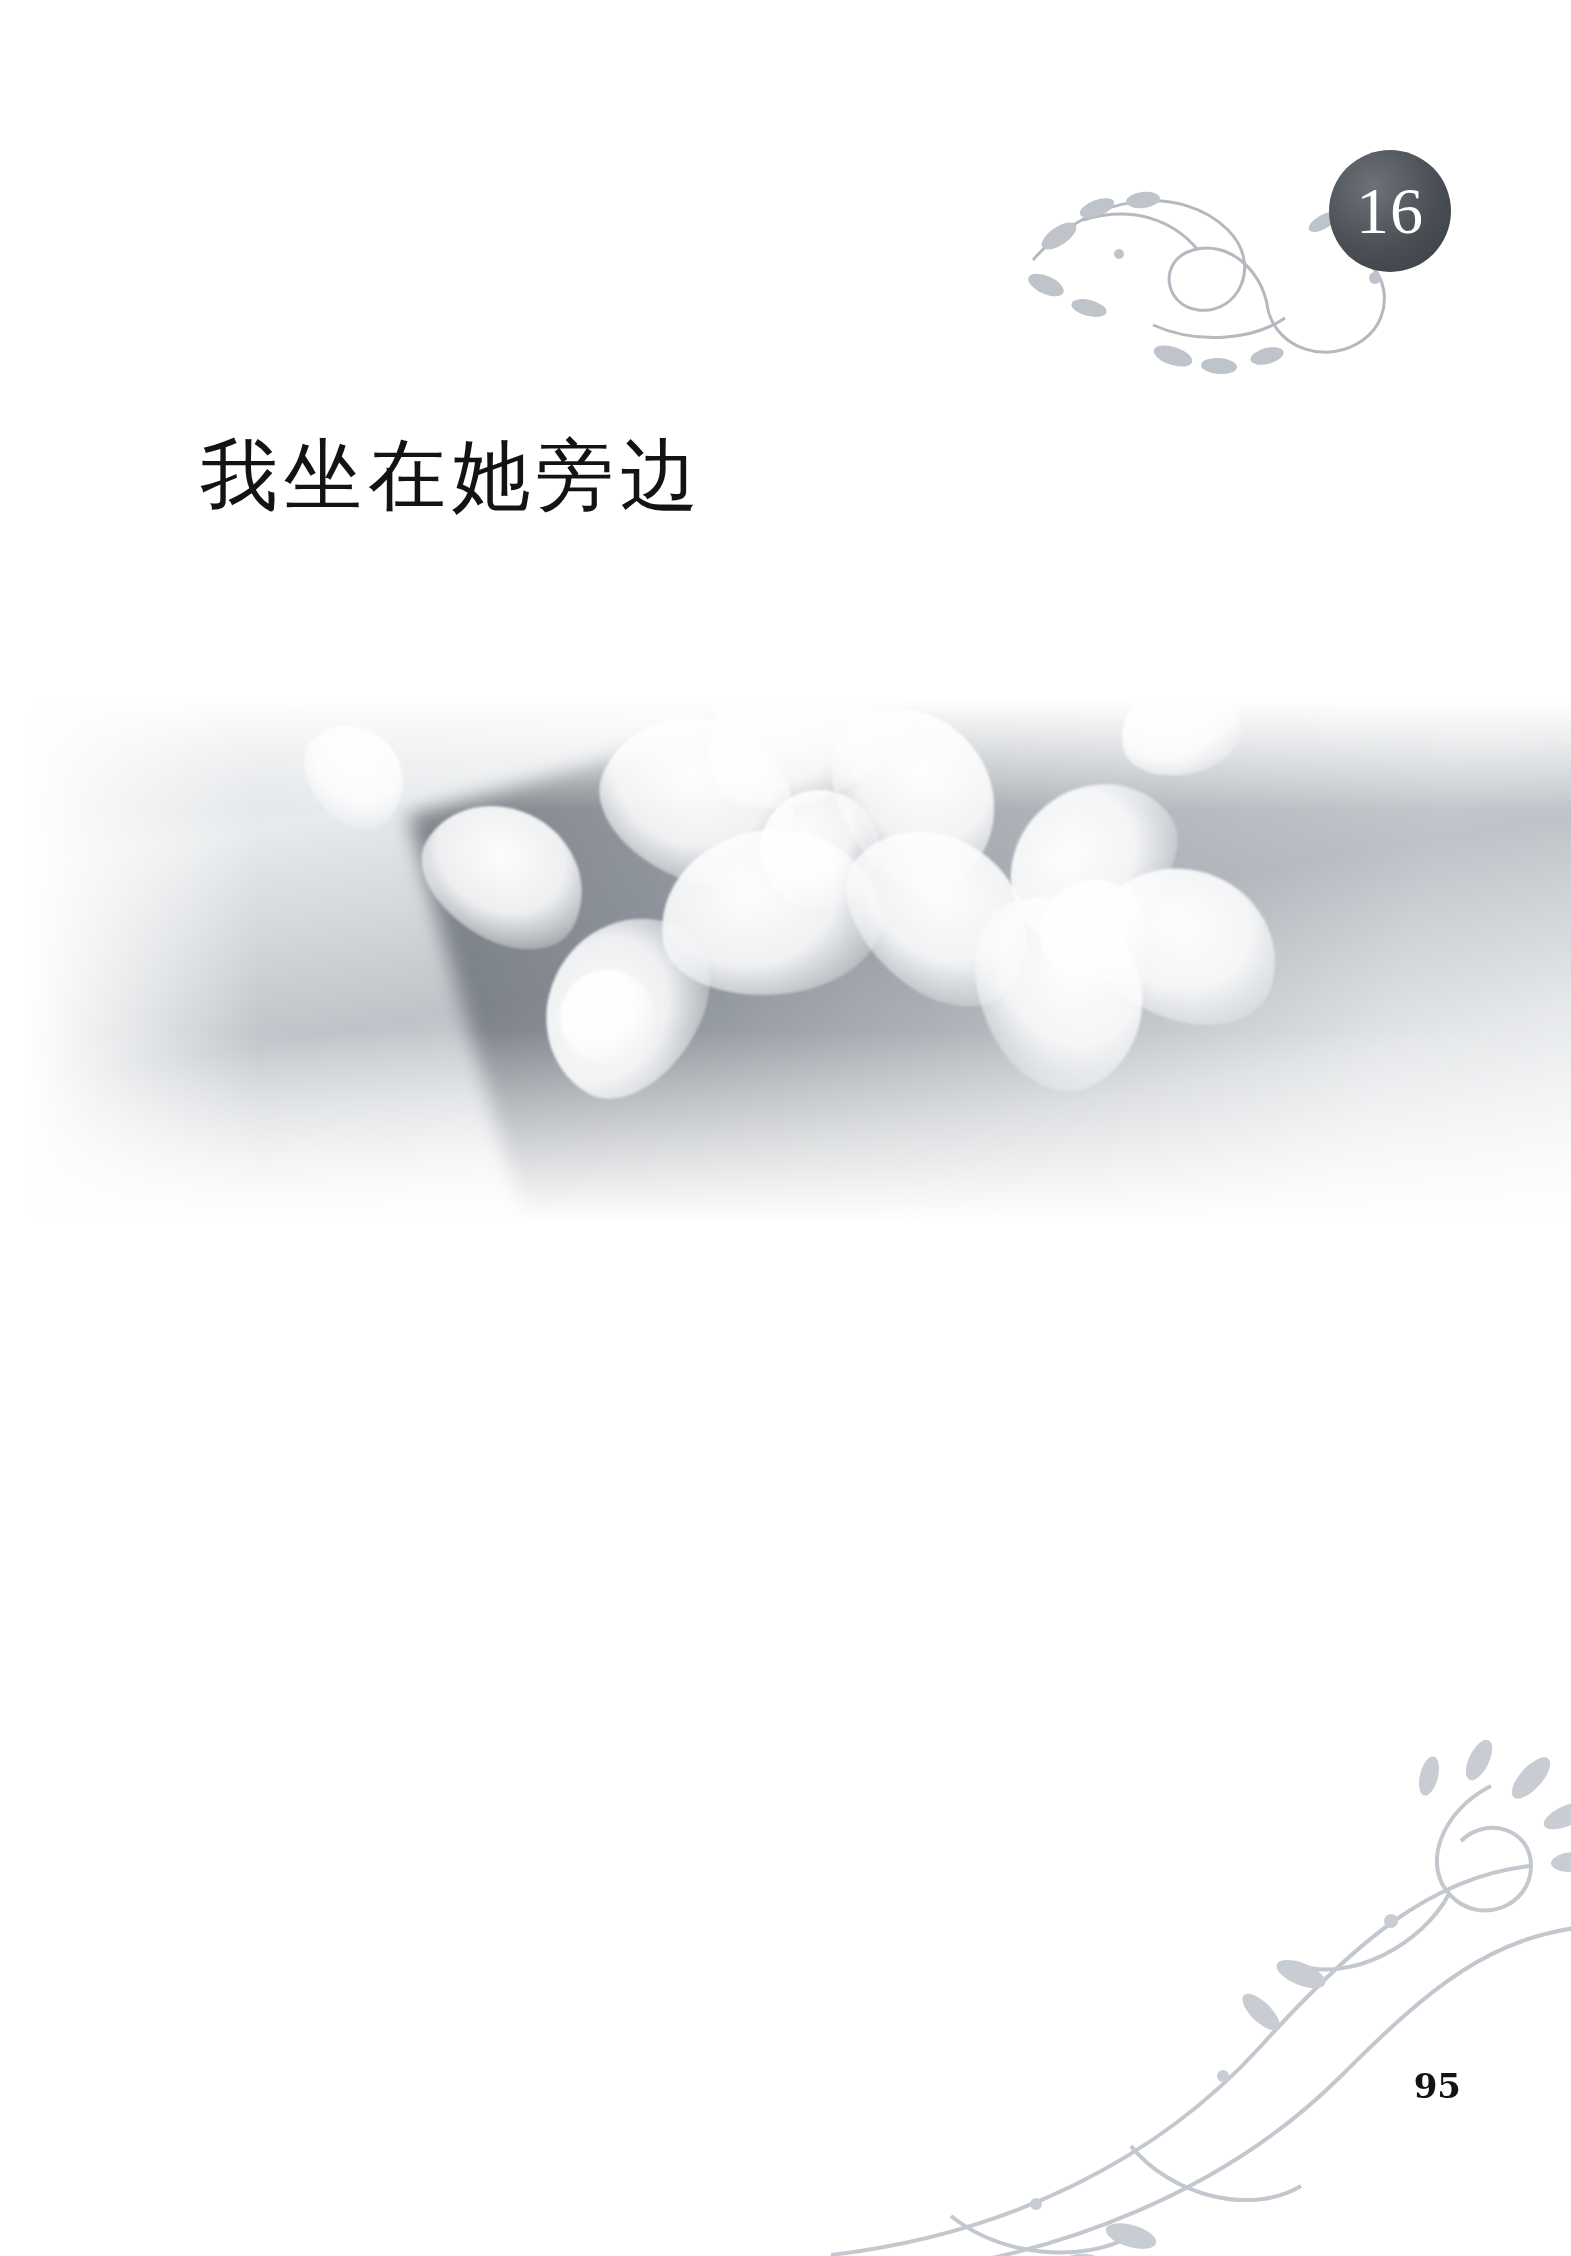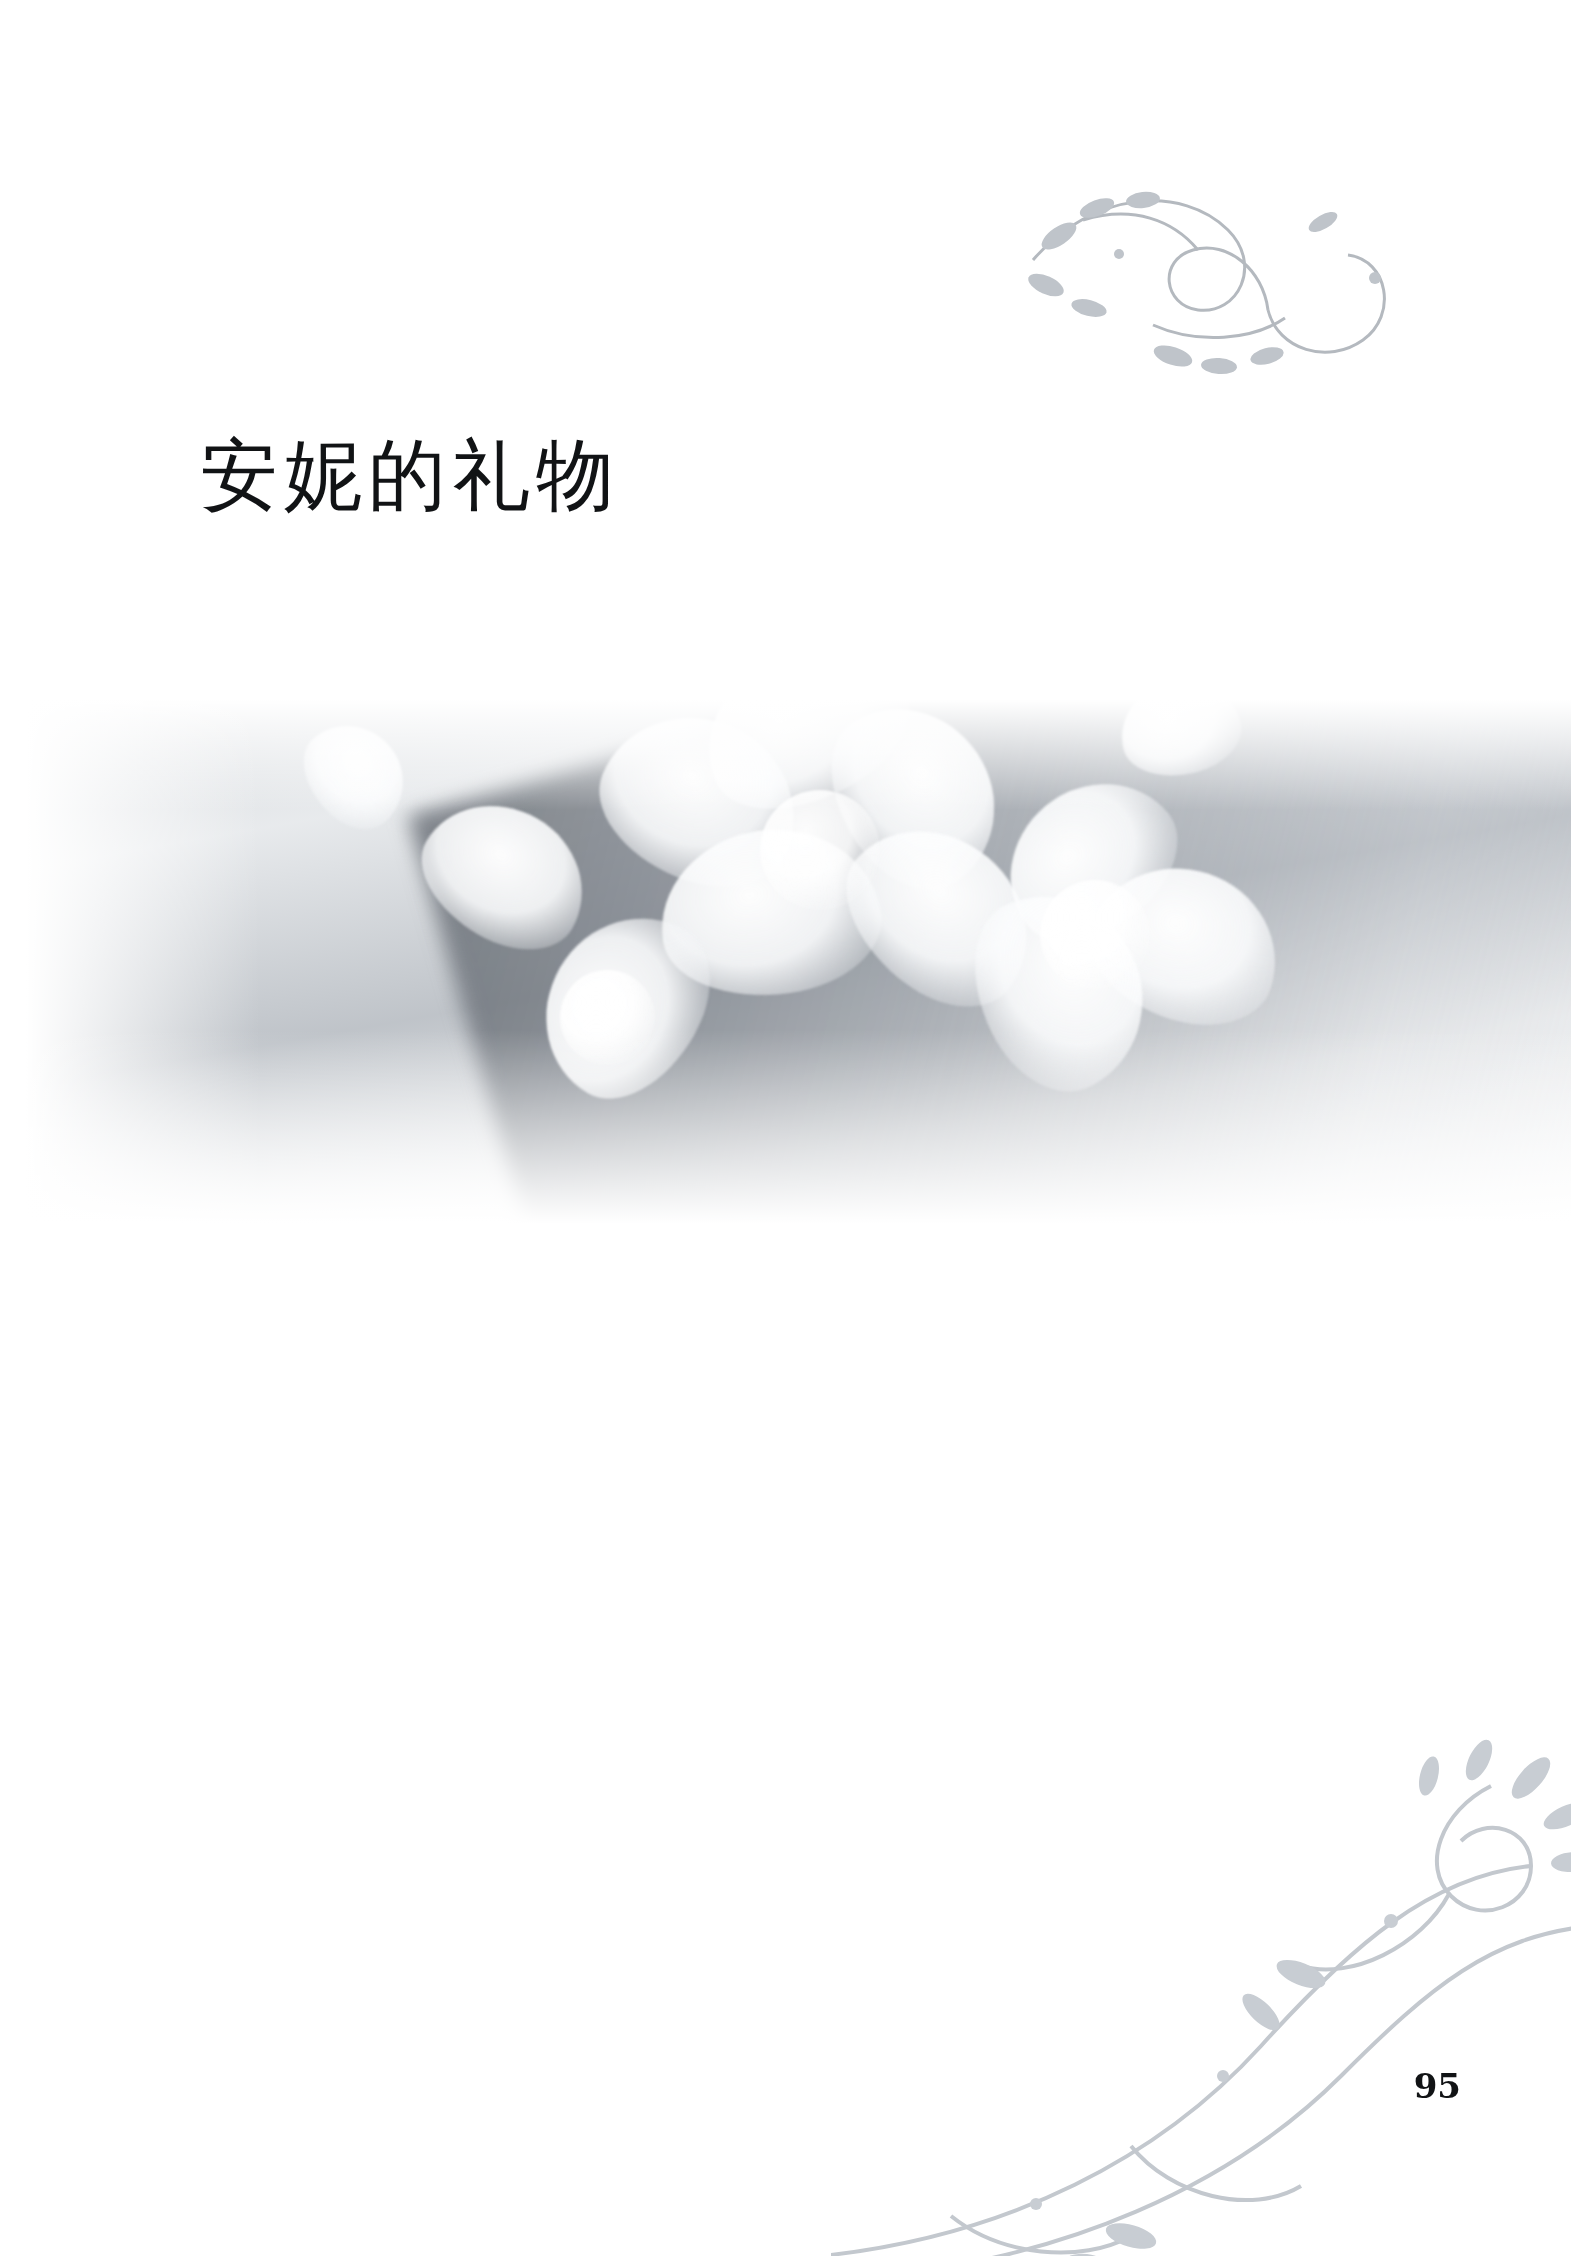--- a/index.html
+++ b/index.html
@@ -222,22 +222,23 @@
       <ellipse cx="66" cy="158" rx="18" ry="8" transform="rotate(14 66 158)"></ellipse>
       <ellipse cx="150" cy="206" rx="20" ry="9" transform="rotate(18 150 206)"></ellipse>
       <ellipse cx="196" cy="216" rx="18" ry="8" transform="rotate(4 196 216)"></ellipse>
       <ellipse cx="244" cy="206" rx="17" ry="8" transform="rotate(-14 244 206)"></ellipse>
       <ellipse cx="300" cy="72" rx="16" ry="7" transform="rotate(-30 300 72)"></ellipse>
       <circle cx="352" cy="128" r="6"></circle>
       <circle cx="96" cy="104" r="5"></circle>
     </g>
   </svg>
 
-
-  <h1 class="chapter-title">安妮的礼物</h1>
+  <div class="chapter-badge">16</div>
+
+  <h1 class="chapter-title">我坐在她旁边</h1>
 
 
 
   <svg class="ornament-bottom-right" viewBox="0 0 760 560">
     <g fill="none" stroke="#c3c8ce" stroke-width="4">
       <path d="M-10,540 C180,520 330,440 430,330 C520,230 600,160 700,150"></path>
       <path d="M40,560 C230,545 400,470 510,360 C600,270 660,220 760,210"></path>
       <path d="M660,70 C610,95 590,150 620,180 C650,210 700,190 700,150 C700,112 655,100 630,125"></path>
       <path d="M618,178 C590,230 520,265 470,250"></path>
       <path d="M300,430 C340,480 420,500 470,470"></path>

